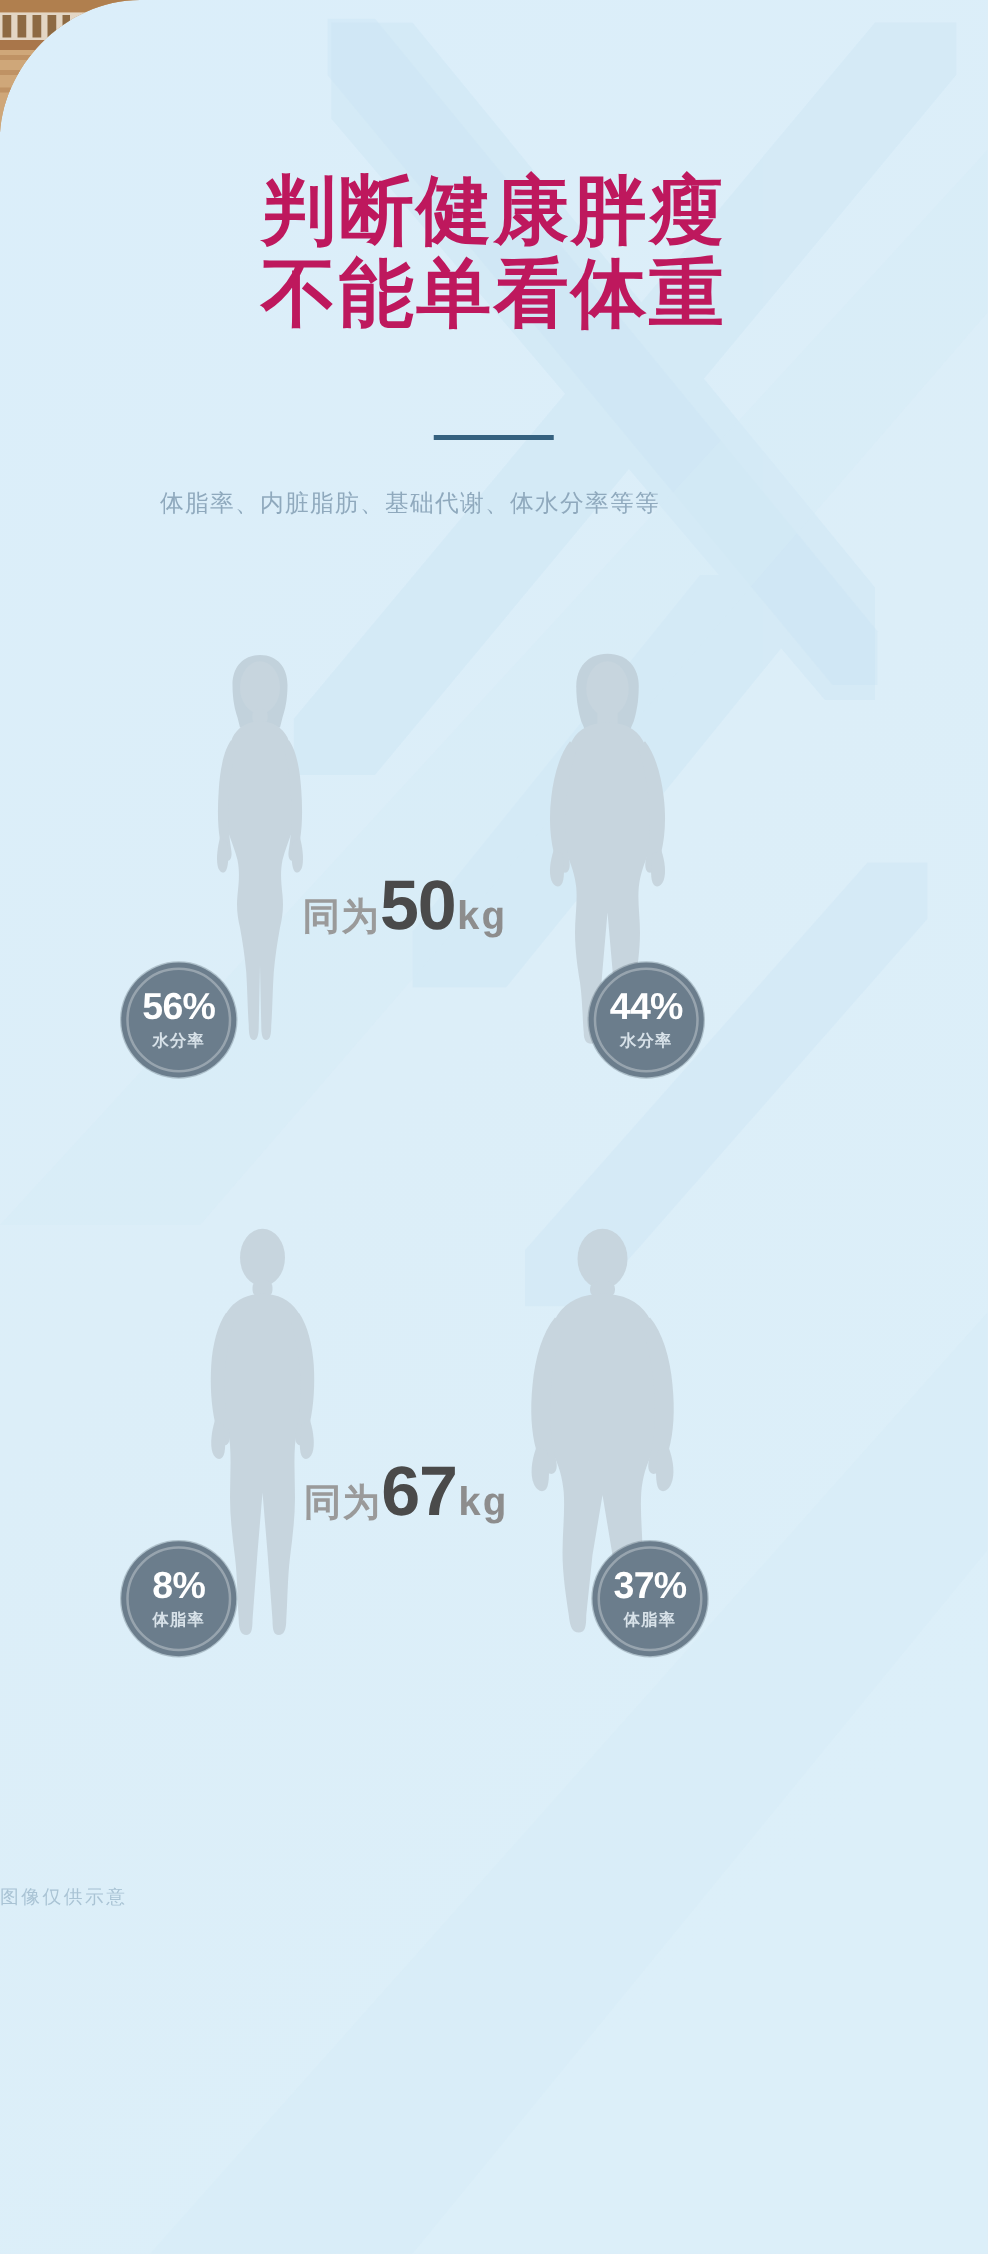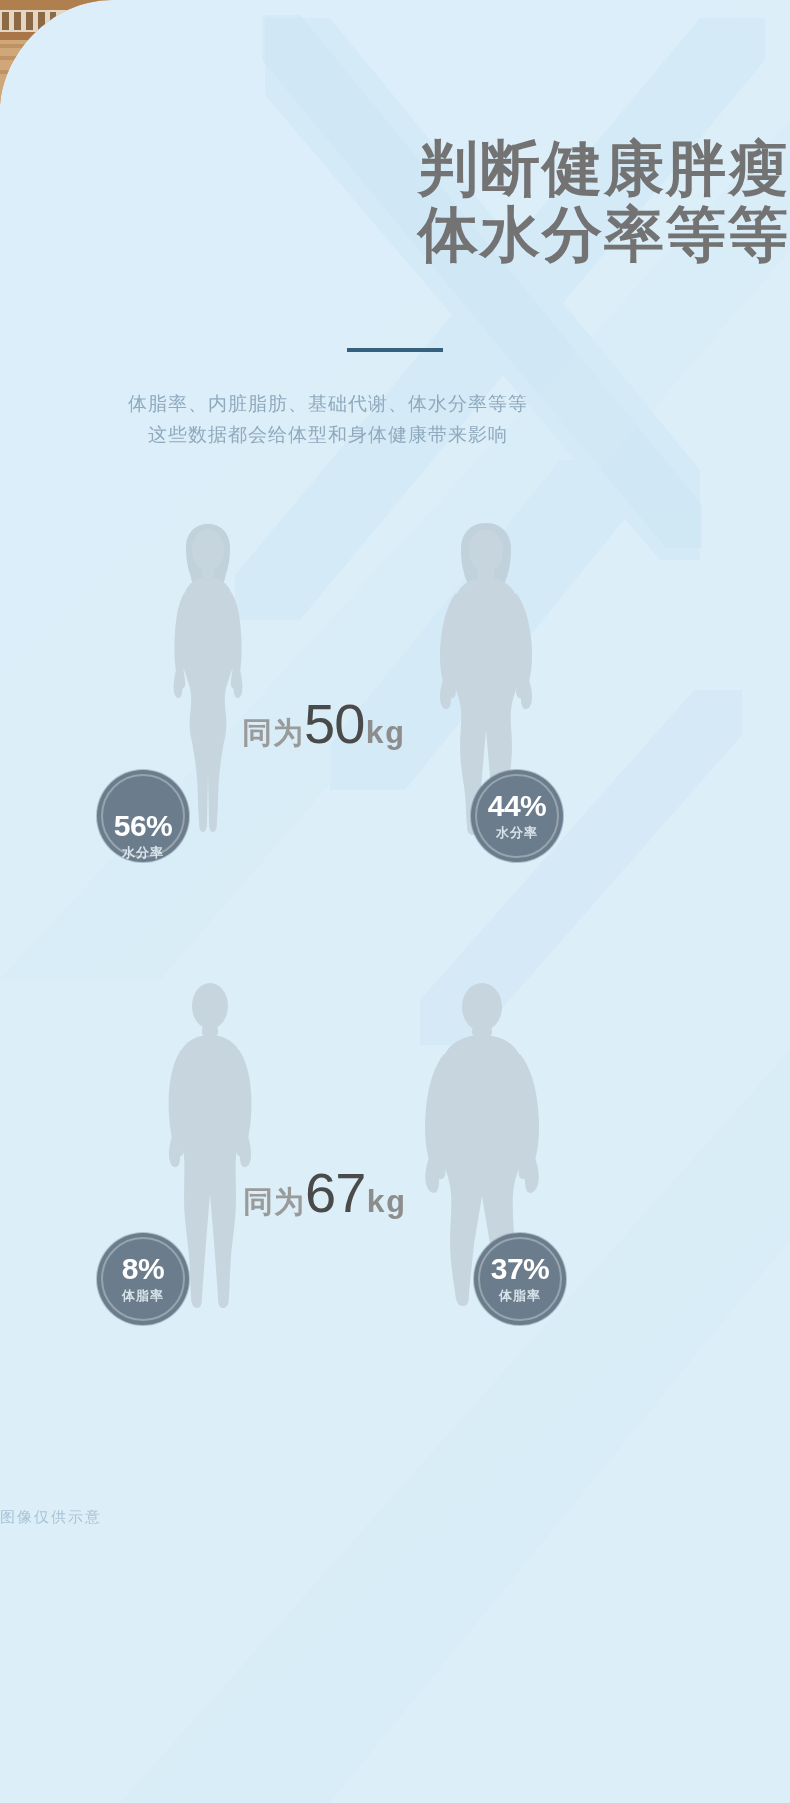--- a/index.html
+++ b/index.html
@@ -14,23 +14,22 @@
 
   
   .wm{position:absolute;inset:0;pointer-events:none;z-index:0;}
 
   
   .corner-wrap{position:absolute;left:0;top:0;width:120px;height:120px;z-index:6;overflow:hidden;}
 
   
   .title-block{position:absolute;left:0;top:136px;width:790px;text-align:center;z-index:3;}
   .title-line{
-    font-size:60px;line-height:66px;font-weight:700;color:#737373;
+    font-size:60px;line-height:66px;font-weight:700;color:#be185d;
     letter-spacing:2px;
-    text-align:right;
   }
   .divider{
     position:absolute;left:50%;top:348px;transform:translateX(-50%);
     width:96px;height:4px;background:#35617f;z-index:3;
   }
   .sub-block{position:absolute;left:0;top:388px;width:656px;text-align:center;z-index:3;}
   .sub-line{font-size:19px;line-height:31px;color:#8fa9bd;letter-spacing:1px;}
 
   
   .group{position:absolute;left:0;width:686px;z-index:2;}
@@ -40,21 +39,21 @@
   .silhouette{position:absolute;}
   .sil-svg{display:block;}
 
   
   .weight{
     position:absolute;z-index:4;
     display:flex;align-items:baseline;
     white-space:nowrap;
   }
   .weight .w-prefix{font-size:30px;font-weight:700;color:#9a9a9a;letter-spacing:1px;}
-  .weight .w-num{font-size:56px;font-weight:400;color:#4a4a4a;letter-spacing:-1px;line-height:56px;}
+  .weight .w-num{font-size:56px;font-weight:700;color:#4a4a4a;letter-spacing:-1px;line-height:56px;}
   .weight .w-unit{font-size:32px;font-weight:700;color:#8d8d8d;margin-left:1px;font-family:Liberation Mono, monospace;}
 
   
   .badge{
     position:absolute;width:92px;height:92px;border-radius:50%;
     background:#6b7d8c;z-index:5;
     box-shadow:0 0 0 1px rgba(90,105,118,.35);
     display:flex;flex-direction:column;align-items:center;justify-content:center;
   }
   .badge::before{
@@ -129,28 +128,27 @@
           <rect x="0" y="56" width="44" height="4"></rect>
           <rect x="0" y="70" width="30" height="4"></rect>
         </g>
       </g>
       <path d="M0,0 H118 C56,2 2,56 2,118 V120 H0 Z" fill="none"></path>
     </svg>
   </div>
 
   <div class="title-block">
     <div class="title-line">判断健康胖瘦</div>
-    <div class="title-line">体水分率等等</div>
+    <div class="title-line">不能单看体重</div>
   </div>
 
   <div class="divider"></div>
 
   <div class="sub-block">
     <div class="sub-line">体脂率、内脏脂肪、基础代谢、体水分率等等</div>
-    <div class="sub-line">这些数据都会给体型和身体健康带来影响</div>
   </div>
 
   <div class="group" id="group-female">
 
     <div class="silhouette" style="left:152px;top:0px;">
       <svg class="sil-svg" width="112" height="320" viewBox="0 0 112 320">
         <g fill="#c7d5de">
 
           <path d="M56,4 C42,4 34,14 34,28 C34,40 36,48 38,54 L40,62 L72,62 L74,54 C76,48 78,40 78,28 C78,14 70,4 56,4 Z" fill="#c2d2dc"></path>
 
@@ -229,21 +227,21 @@
         </g>
       </svg>
     </div>
 
     <div class="weight" style="left:242px;top:176px;">
       <span class="w-prefix">同为</span>
       <span class="w-num">50</span>
       <span class="w-unit">kg</span>
     </div>
 
-    <div class="badge" style="left:97px;top:250px;justify-content:flex-end;">
+    <div class="badge" style="left:97px;top:250px;">
       <span class="b-pct">56%</span>
       <span class="b-label">水分率</span>
     </div>
     <div class="badge" style="left:471px;top:250px;text-align:right;">
       <span class="b-pct">44%</span>
       <span class="b-label">水分率</span>
     </div>
   </div>
 
   <div class="group" id="group-male">

